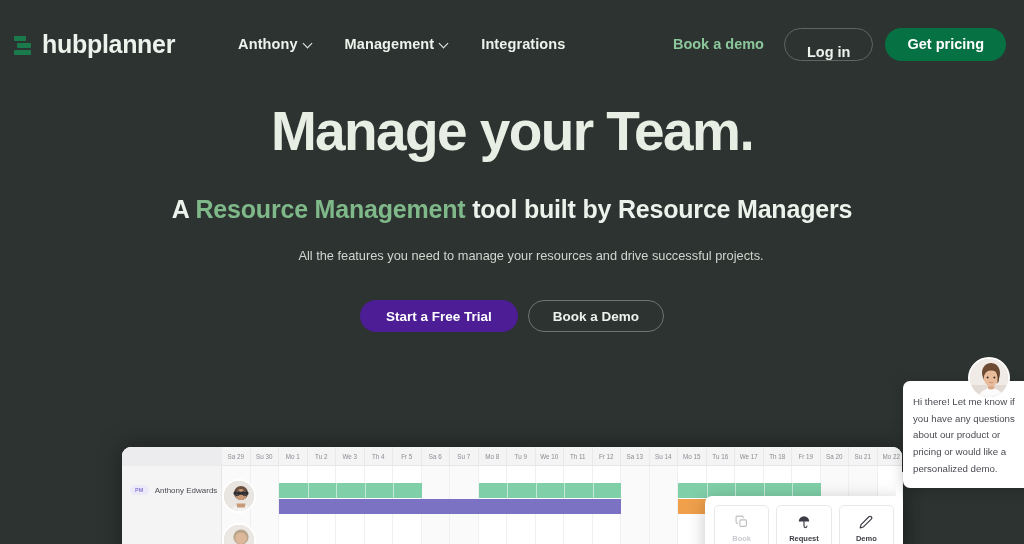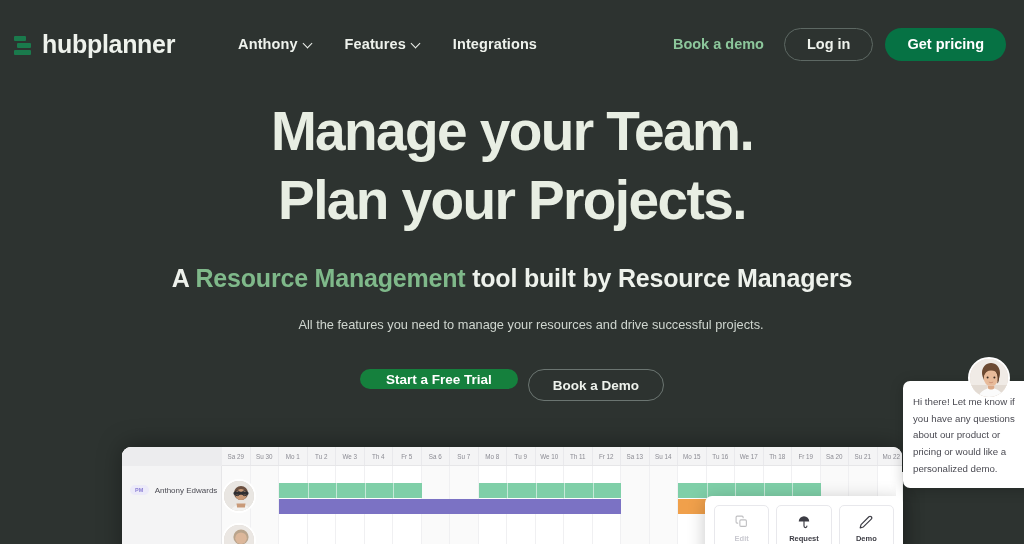--- a/index.html
+++ b/index.html
@@ -42,21 +42,21 @@
   #nav-right {
     margin-left: auto; margin-right: 18px; display: flex; align-items: center; gap: 0;
   }
   .nav-link-green {
     color: #8cc79b; font-size: 14.5px; font-weight: 600; cursor: pointer; white-space: nowrap;
   }
   #link-pricing { margin-right: 38px; }
   #link-bookdemo { margin-right: 20px; }
   #btn-login {
     border: 1px solid #5d6863; color: #eef2ec; background: transparent;
-    border-radius: 22px; padding: 0 22px; height: 33px; line-height: 31px;
+    border-radius: 22px; padding: 8px 22px; height: 33px; line-height: 31px;
     font-size: 14.5px; font-weight: 600; cursor: pointer; margin-right: 12px;
     font-family: inherit; white-space: nowrap;
   }
   #btn-getstarted {
     border: none; color: #ffffff; background: #067244;
     border-radius: 22px; padding: 0 22px; height: 33px; line-height: 33px;
     font-size: 14.5px; font-weight: 600; cursor: pointer;
     font-family: inherit; white-space: nowrap;
   }
 
@@ -69,22 +69,22 @@
   #hero-title .l2 { display: block; margin-top: 14px; }
   #hero-sub {
     margin-top: 36px; color: #eef2ec; font-size: 25px; font-weight: 700; letter-spacing: -0.2px;
   }
   #hero-sub .hl { color: #7fb98a; }
   #hero-desc {
     margin-top: 24px; color: #cfd6cf; font-size: 12.8px; font-weight: 400; padding-left: 38px;
   }
   #hero-ctas { margin-top: 37px; display: flex; justify-content: center; gap: 10px; }
   #btn-trial {
-    background: #15803d; color: #fff; border: none; border-radius: 22px;
-    height: 20px; padding: 0 26px; font-size: 13.5px; font-weight: 600;
+    background: #4c1d95; color: #fff; border: none; border-radius: 22px;
+    height: 32px; padding: 0 26px; font-size: 13.5px; font-weight: 600;
     cursor: pointer; font-family: inherit;
   }
   #btn-demo {
     background: transparent; color: #eef2ec; border: 1px solid #6b7571; border-radius: 22px;
     height: 32px; padding: 0 24px; font-size: 13.5px; font-weight: 600;
     cursor: pointer; font-family: inherit;
   }
 
   
   #gantt {
@@ -180,40 +180,39 @@
       </span>
       <span id="brand-name">hubplanner</span>
     </div>
 
     <div id="nav-left">
       <div class="nav-link">
         <span>Anthony</span>
         <span class="chev"></span>
       </div>
       <div class="nav-link">
-        <span>Features</span>
+        <span>Management</span>
         <span class="chev"></span>
       </div>
       <div class="nav-link">
         <span>Integrations</span>
       </div>
     </div>
 
     <div id="nav-right">
       <div id="link-pricing" class="nav-link-green"></div>
       <div id="link-bookdemo" class="nav-link-green">Book a demo</div>
       <button id="btn-login">Log in</button>
       <button id="btn-getstarted">Get pricing</button>
     </div>
   </div>
 
   <div id="hero">
     <h1 id="hero-title">
       <span class="l1">Manage your Team.</span>
-      <span class="l2">Plan your Projects.</span>
     </h1>
 
     <div id="hero-sub">
       <span>A </span><span class="hl">Resource Management</span><span> tool built by Resource Managers</span>
     </div>
 
     <div id="hero-desc">All the features you need to manage your resources and drive successful projects.</div>
 
     <div id="hero-ctas">
       <button id="btn-trial">Start a Free Trial</button>
@@ -328,21 +327,21 @@
     </div>
 
   <div id="action-panel">
     <div class="act disabled">
       <span class="ic">
         <svg width="13" height="13" viewBox="0 0 24 24" fill="none" stroke="#3c3c44" stroke-width="2" stroke-linecap="round" stroke-linejoin="round">
           <rect x="9" y="9" width="12" height="12" rx="2"></rect>
             <path d="M5 15H4a2 2 0 0 1-2-2V4a2 2 0 0 1 2-2h9a2 2 0 0 1 2 2v1"></path>
         </svg>
       </span>
-      <span class="lbl">Edit</span>
+      <span class="lbl">Book</span>
 
     </div>
     <div class="act">
       <span class="ic">
         <svg width="14" height="14" viewBox="0 0 24 24" fill="none" stroke="#3c3c44" stroke-width="2" stroke-linecap="round" stroke-linejoin="round">
           <path d="M12 2a9 9 0 0 1 9 9H3a9 9 0 0 1 9-9z" fill="#3c3c44" stroke="none"></path>
           <path d="M12 11v8a2.5 2.5 0 0 0 5 0"></path>
         </svg>
       </span>
       <span class="lbl">Request</span>

